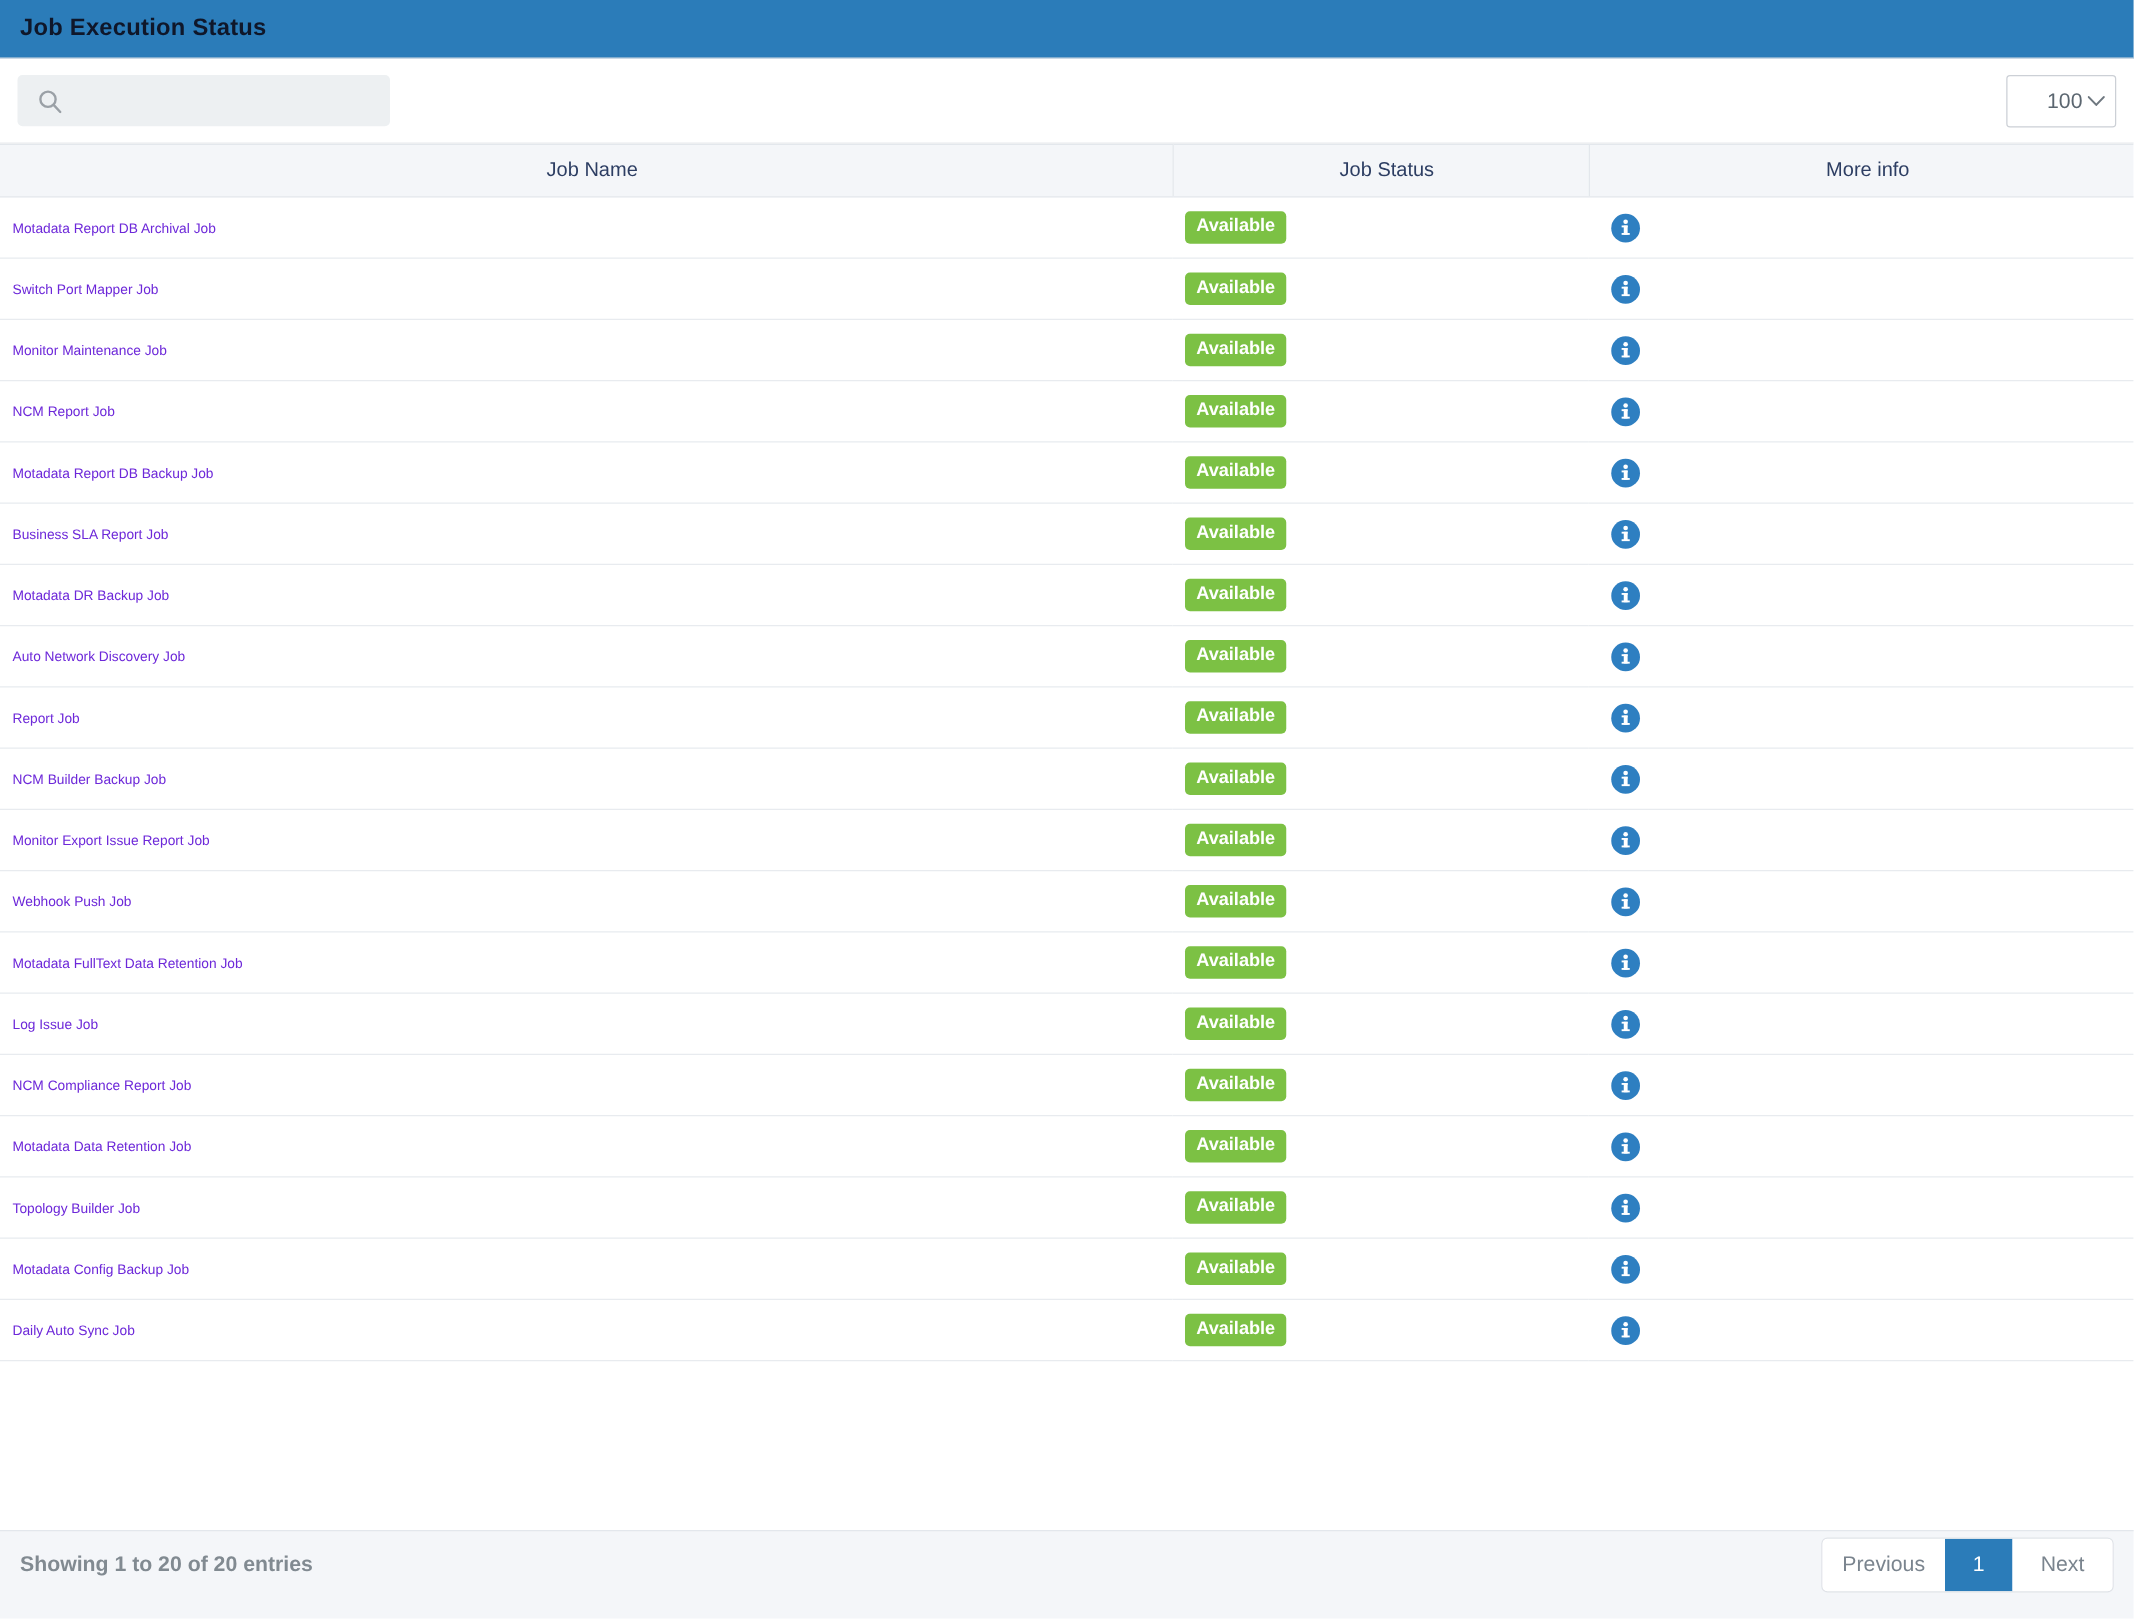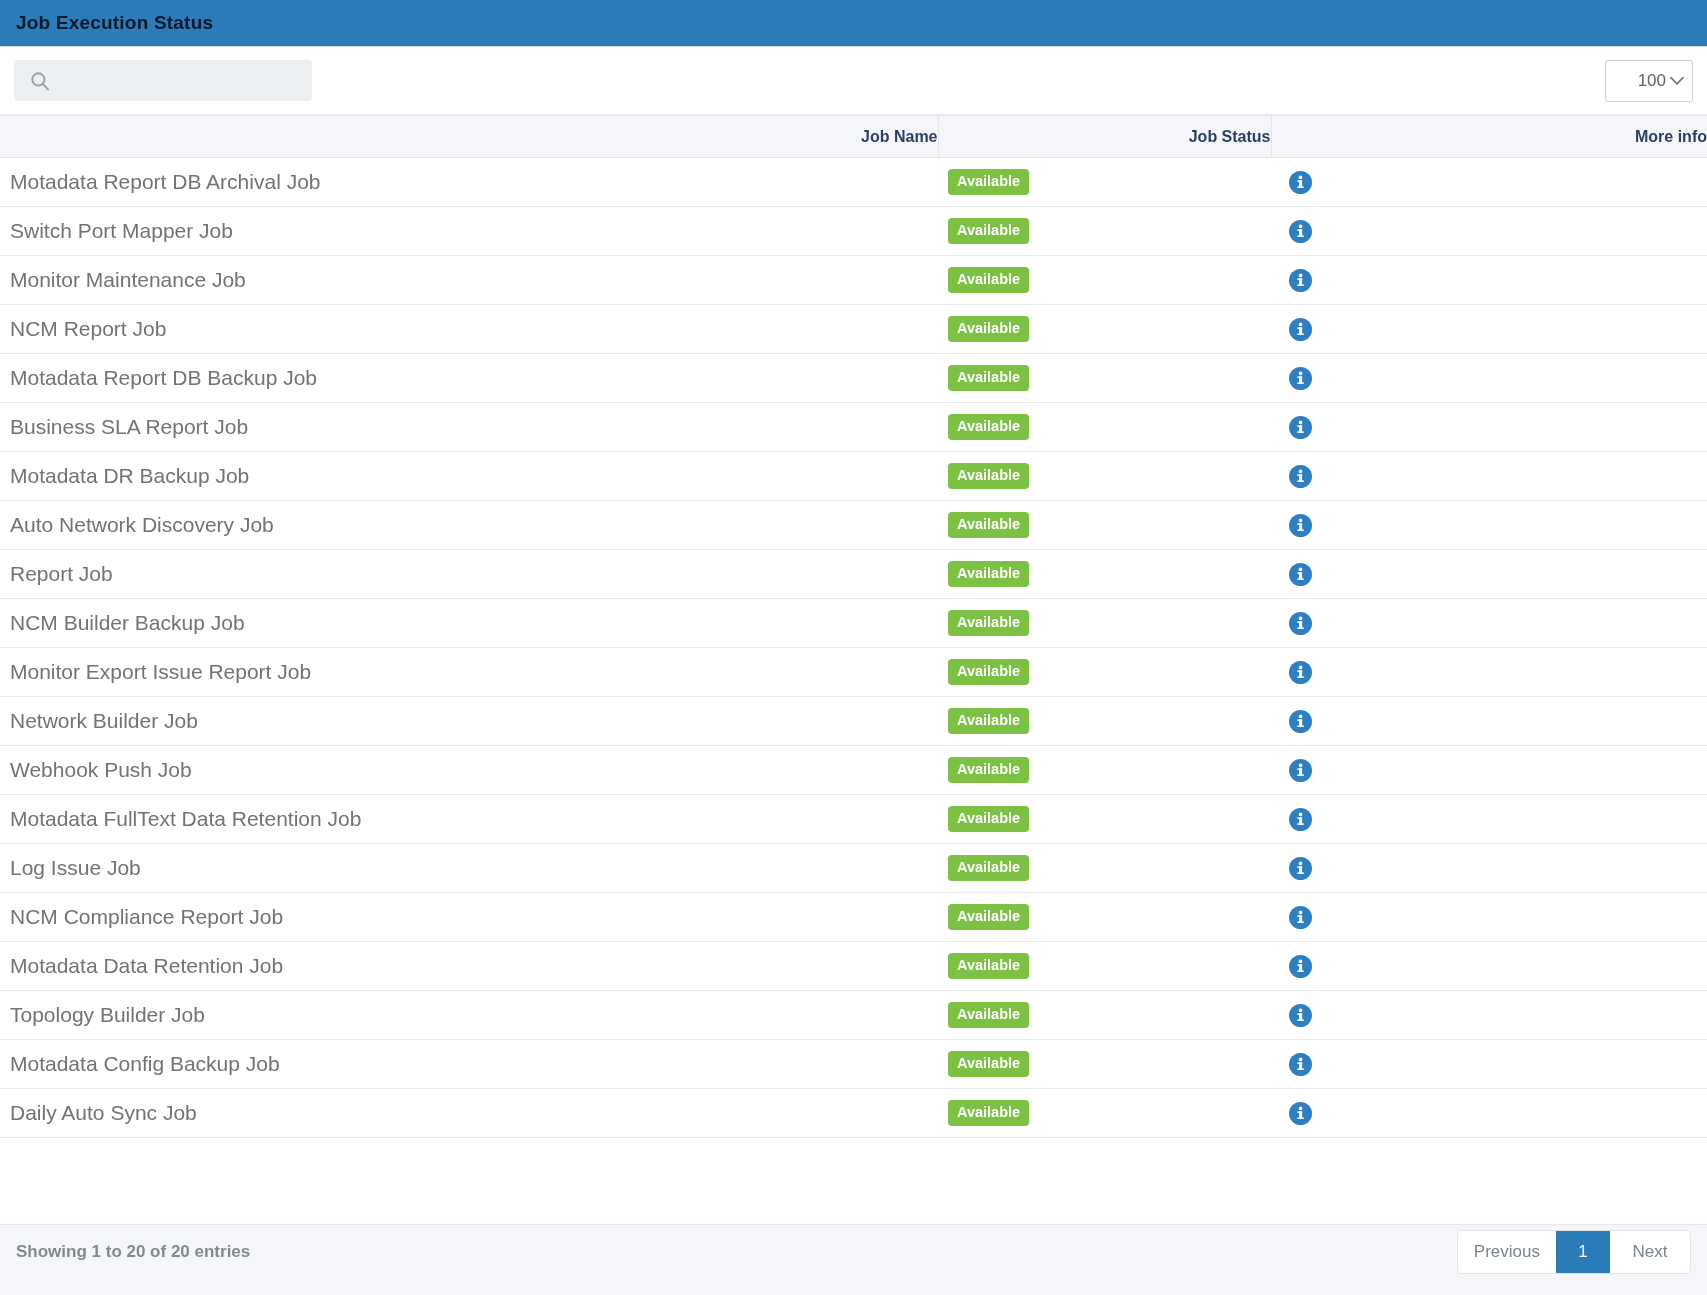--- a/index.html
+++ b/index.html
@@ -112,22 +112,22 @@
   }
   table.jobs {
     width: 100%;
     border-collapse: collapse;
     table-layout: fixed;
   }
   table.jobs thead th {
     background: #f4f6f9;
     color: #2d3e63;
     font-size: 16px;
-    font-weight: bold;
-    text-align: right;
+    font-weight: normal;
+    text-align: center;
     height: 42px;
     padding: 0 0 0 10px;
     border-bottom: 1px solid #e3e7ec;
     border-top: 1px solid #e3e7ec;
   }
   table.jobs thead th.c-status,
   table.jobs thead th.c-info {
     border-left: 1px solid #e3e7ec;
   }
   .c-name  { width: 938px; }
@@ -135,22 +135,22 @@
   .c-info  { width: 436px; }
 
   table.jobs tbody td {
     height: 49px;
     border-bottom: 1px solid #e8ebef;
     padding: 0 0 0 10px;
     vertical-align: middle;
     background: #ffffff;
   }
   .job-name {
-    font-size: 21px;
-    color: #737373;
+    font-size: 11px;
+    color: #6d28d9;
     white-space: nowrap;
   }
   td.td-status { padding-left: 16px; }
   .badge {
     display: inline-block;
     background: #7cc144;
     color: #ffffff;
     font-size: 14.5px;
     font-weight: bold;
     border-radius: 4px;
@@ -381,33 +381,20 @@
               <svg class="info-icon" viewBox="0 0 25 25">
                 <circle cx="12.5" cy="12.5" r="11.5" fill="#2e7fc1"></circle>
                 <rect x="11" y="10.4" width="3.1" height="7.4" fill="#ffffff"></rect>
                 <rect x="9.3" y="16.4" width="6.5" height="1.5" fill="#ffffff"></rect>
                 <rect x="9.3" y="10.4" width="4.8" height="1.5" fill="#ffffff"></rect>
                 <circle cx="12.5" cy="7.4" r="1.85" fill="#ffffff"></circle>
               </svg>
             </td>
           </tr>
           <tr>
-            <td class="c-name"><span class="job-name">Network Builder Job</span></td>
-            <td class="c-status td-status"><span class="badge">Available</span></td>
-            <td class="c-info td-info">
-              <svg class="info-icon" viewBox="0 0 25 25">
-                <circle cx="12.5" cy="12.5" r="11.5" fill="#2e7fc1"></circle>
-                <rect x="11" y="10.4" width="3.1" height="7.4" fill="#ffffff"></rect>
-                <rect x="9.3" y="16.4" width="6.5" height="1.5" fill="#ffffff"></rect>
-                <rect x="9.3" y="10.4" width="4.8" height="1.5" fill="#ffffff"></rect>
-                <circle cx="12.5" cy="7.4" r="1.85" fill="#ffffff"></circle>
-              </svg>
-            </td>
-          </tr>
-          <tr>
             <td class="c-name"><span class="job-name">Webhook Push Job</span></td>
             <td class="c-status td-status"><span class="badge">Available</span></td>
             <td class="c-info td-info">
               <svg class="info-icon" viewBox="0 0 25 25">
                 <circle cx="12.5" cy="12.5" r="11.5" fill="#2e7fc1"></circle>
                 <rect x="11" y="10.4" width="3.1" height="7.4" fill="#ffffff"></rect>
                 <rect x="9.3" y="16.4" width="6.5" height="1.5" fill="#ffffff"></rect>
                 <rect x="9.3" y="10.4" width="4.8" height="1.5" fill="#ffffff"></rect>
                 <circle cx="12.5" cy="7.4" r="1.85" fill="#ffffff"></circle>
               </svg>

